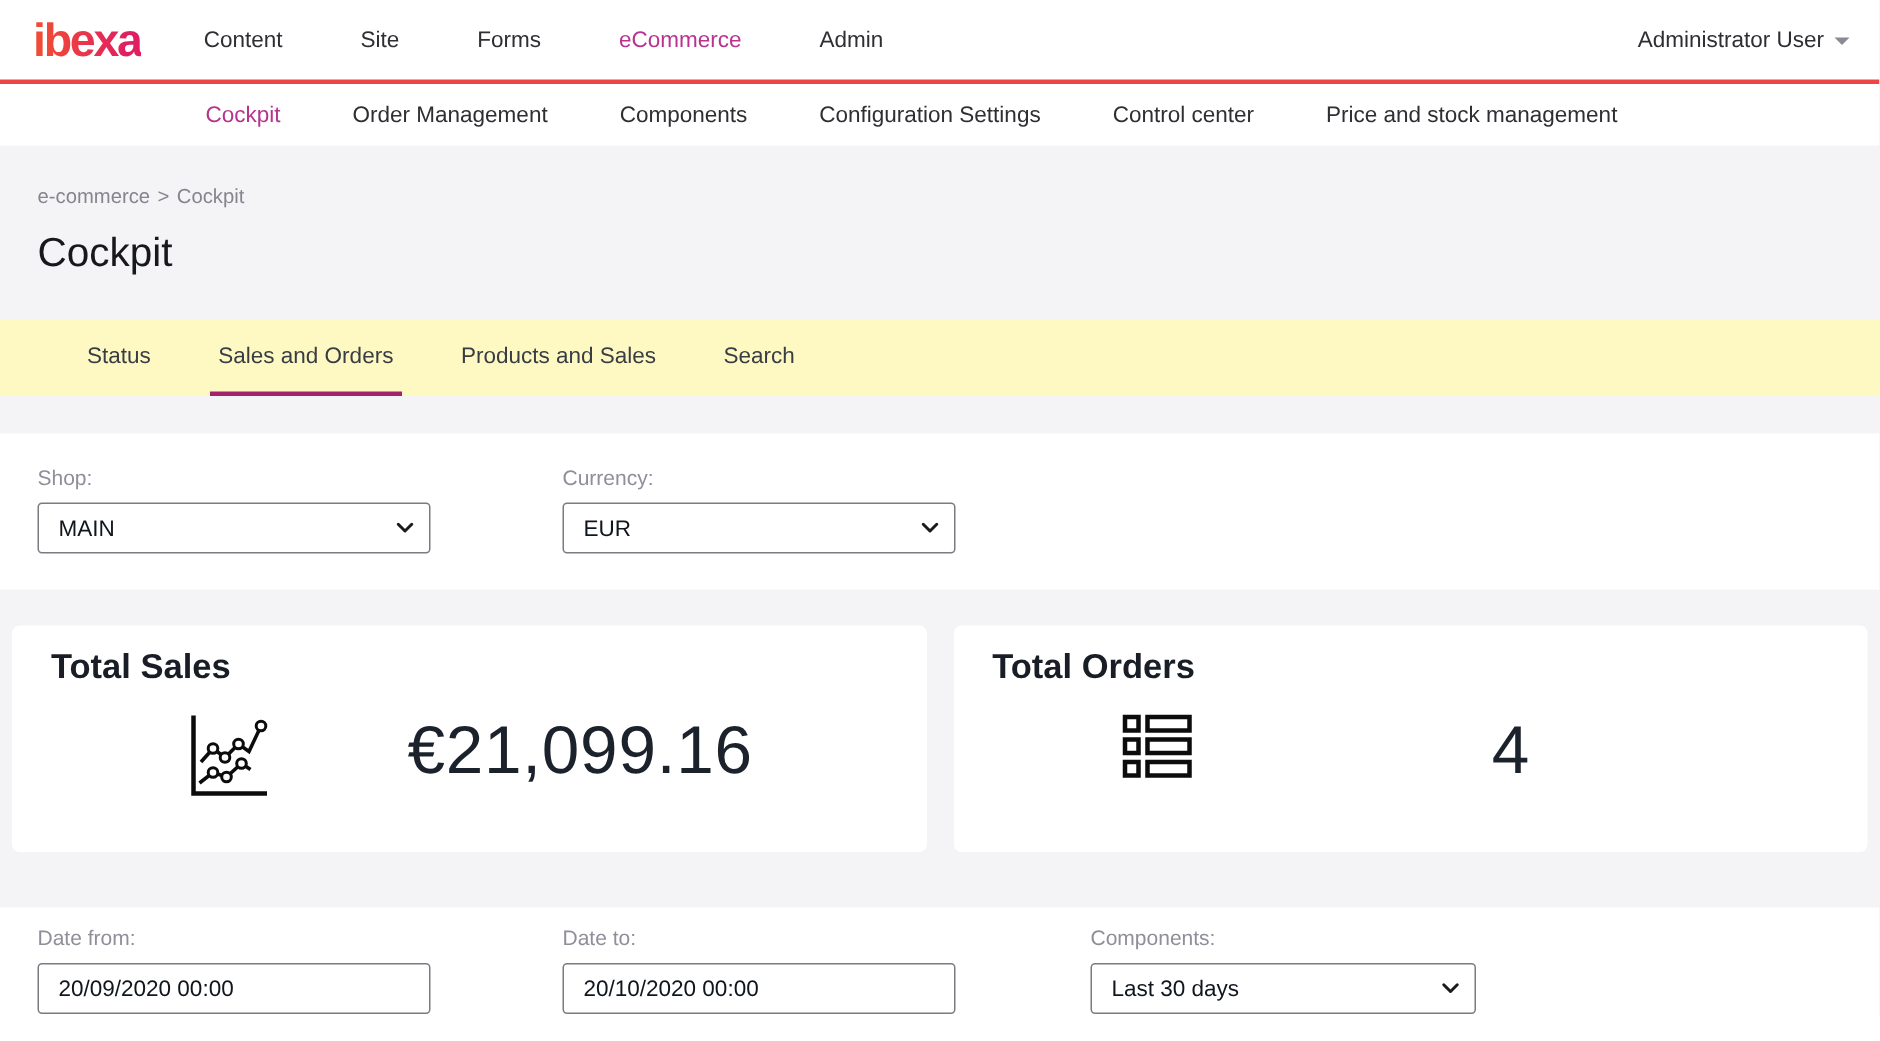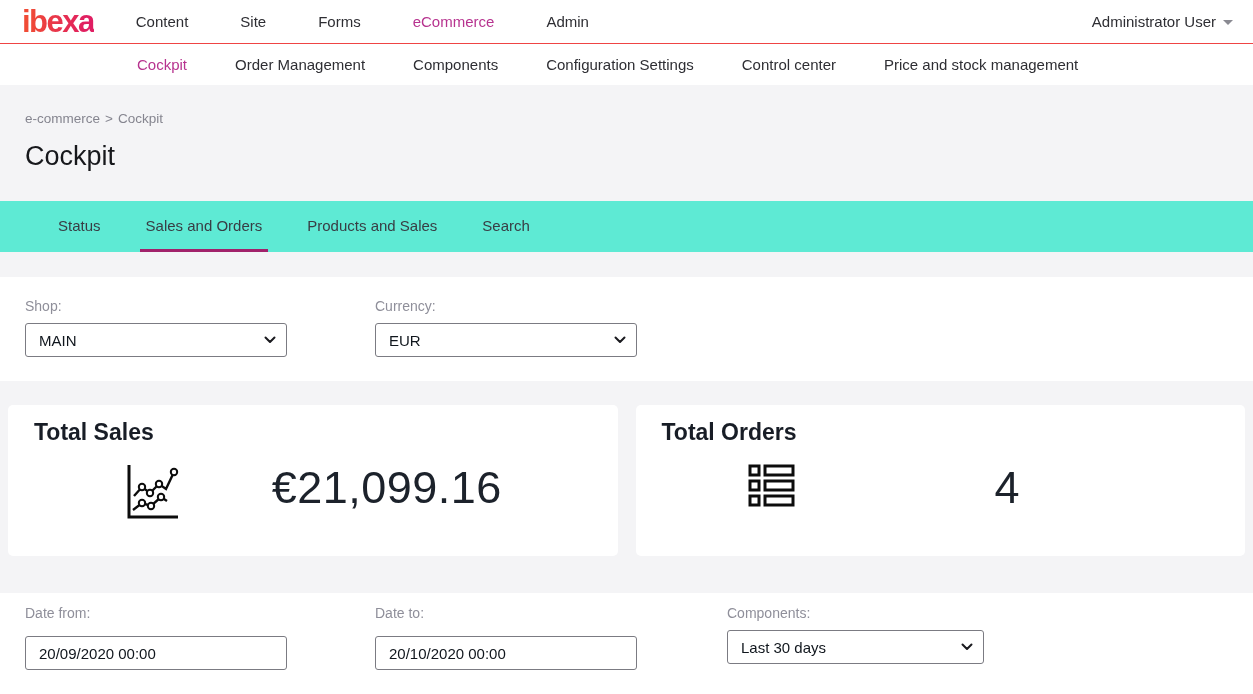--- a/index.html
+++ b/index.html
@@ -5,22 +5,22 @@
   * { margin:0; padding:0; box-sizing:border-box; }
   html,body { width:1253px; height:694px; overflow:hidden; }
   body {
     background:#f4f4f6;
     font-family:"Liberation Sans", sans-serif;
     color:#2e2e33;
   }
 
   
   .topnav {
-    height:44px; background:#fff; display:flex; align-items:center;
-    border-bottom:1px solid #ef4444;
+    height:56px; background:#fff; display:flex; align-items:center;
+    border-bottom:3px solid #ef4444;
   }
   .logo {
     margin-left:22px; font-size:31px; font-weight:bold; letter-spacing:-1.5px;
     background:linear-gradient(90deg,#f04b36 10%,#e01e62 90%);
     -webkit-background-clip:text; background-clip:text; color:transparent;
     line-height:1; cursor:pointer;
   }
   .topnav-menu { display:flex; margin-left:42px; gap:52px; font-size:15px; }
   .topnav-item { cursor:pointer; color:#2e2e33; }
   .topnav-item.active { color:#b7338f; }
@@ -43,21 +43,21 @@
   .subnav-item.active { color:#b7338f; }
 
   
   .breadcrumb { margin:26px 0 0 25px; font-size:13.5px; color:#85858f; }
   .breadcrumb span { cursor:pointer; }
   .breadcrumb .sep { margin:0 5px; cursor:default; }
   .page-title { margin:15px 0 0 25px; font-size:27px; font-weight:400; color:#17181c; }
 
   
   .tabbar {
-    margin-top:29px; background:#5eead4; height:51px;
+    margin-top:29px; background:#fef9c3; height:51px;
     display:flex; align-items:stretch; padding-left:52px; gap:33px;
   }
   .tab {
     display:flex; align-items:center; font-size:15px; color:#383d44;
     padding:0 6px; border-bottom:3px solid transparent; cursor:pointer;
   }
   .tab.active { border-bottom-color:#a2226b; font-weight:400; }
 
   
   .panel { background:#fff; padding:21px 25px 24px 25px; }
@@ -67,21 +67,21 @@
   .field-row { display:flex; gap:88px; }
   .field { width:262px; }
   .field-label { font-size:14px; color:#8f8f9a; display:block; }
   .select-wrap { position:relative; margin-top:9px; }
   select, input[type="text"] {
     width:100%; height:34px; border:1px solid #7b7b82; border-radius:3px;
     background:#fff; font-family:"Liberation Sans",sans-serif; font-size:15px;
     color:#10161d; padding:0 30px 0 13px;
     appearance:none; -webkit-appearance:none; outline:none;
   }
-  input[type="text"] { padding-right:13px; margin-top:15px; }
+  input[type="text"] { padding-right:13px; margin-top:9px; }
   .select-chevron {
     position:absolute; right:11px; top:50%; transform:translateY(-50%);
     pointer-events:none; display:flex;
   }
 
   
   .cards {
     margin:24px 8px 0 8px; display:grid; grid-template-columns:1fr 1fr; gap:18px;
   }
   .card { background:#fff; border-radius:5px; height:151px; padding:14px 26px; }

